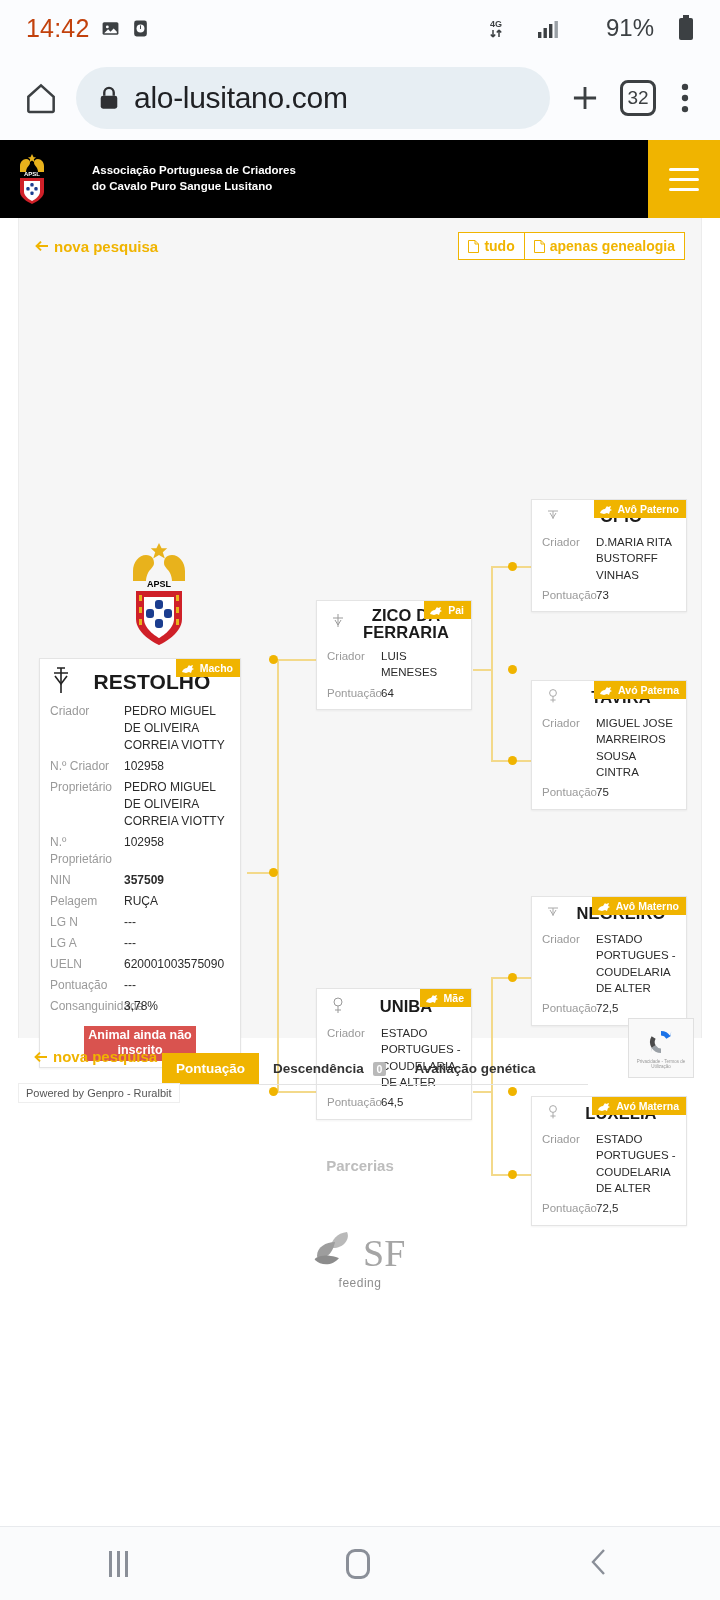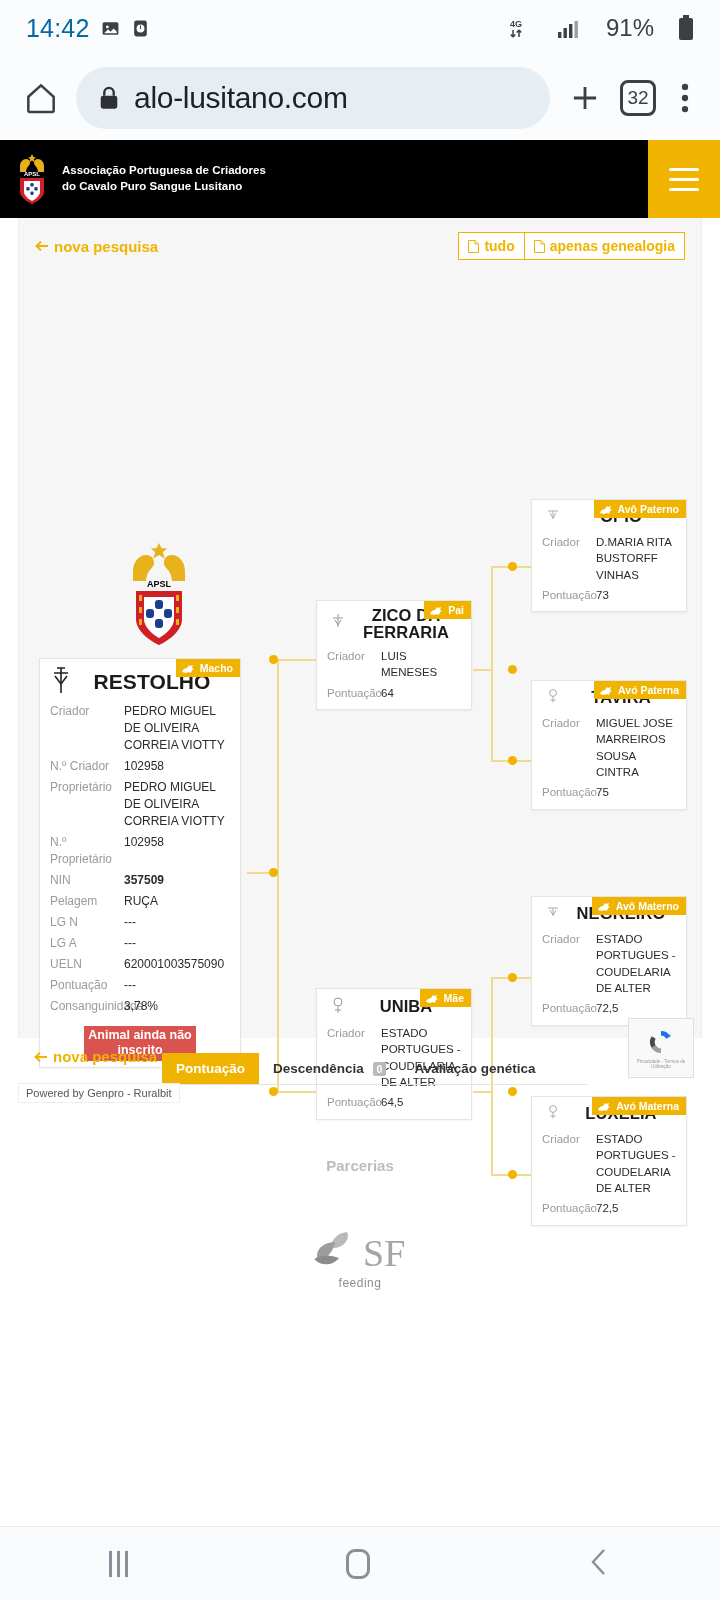--- a/index.html
+++ b/index.html
@@ -10,24 +10,24 @@
     overflow: hidden;
   }
 
   
   .statusbar {
     height: 56px; background: #fbfcfe;
     display: flex; align-items: center; justify-content: space-between;
     padding: 0 26px;
   }
   .sb-left { display: flex; align-items: center; gap: 11px; }
-  .sb-clock { font-size: 25px; color: #0369a1; letter-spacing: .2px; }
+  .sb-clock { font-size: 25px; color: #c2410c; letter-spacing: .2px; }
   .sb-icon { width: 19px; height: 19px; display:block; }
   .sb-right { display: flex; align-items: center; gap: 24px; }
-  .sb-batt { font-size: 24px; color: #3c4043; }
+  .sb-batt { font-size: 24px; color: #3c4043; margin-left: 20px; }
 
   
   .toolbar {
     height: 84px; background: #fbfcfe;
     display: flex; align-items: center; padding: 0 22px; gap: 16px;
   }
   .omnibox {
     flex: 1; height: 62px; background: #e7eef3; border-radius: 32px;
     display: flex; align-items: center; padding: 0 22px; gap: 14px;
     overflow: hidden; min-width: 0;
@@ -42,21 +42,21 @@
     font-size: 19px; color:#3c4043; font-weight: 500;
   }
   .tb-ico { color:#3c4043; display:flex; align-items:center; justify-content:center; }
 
   
   .site-header {
     height: 78px; background: #000; display: flex; align-items: stretch;
   }
   .brand { flex: 1; display: flex; align-items: center; padding-left: 12px; gap: 10px; }
   .crest-small { width: 40px; height: 54px; flex: 0 0 auto; }
-  .brand-text { color: #fff; font-size: 11.5px; line-height: 1.35; font-weight: 600; }
+  .brand-text { color: #fff; font-size: 11.5px; line-height: 1.35; font-weight: 600; margin-left: 30px; }
   .burger {
     width: 72px; background: #f0b400; display:flex; align-items:center; justify-content:center;
     flex-direction: column; gap: 7px;
   }
   .burger span { display:block; width: 30px; height: 3px; background: #fff; border-radius:2px; }
 
   
   .page { background: #ffffff; }
   .tree-wrap { background: #f6f6f6; position: relative; height: 820px;
                border-left: 1px solid #ececec; border-right: 1px solid #ececec;

